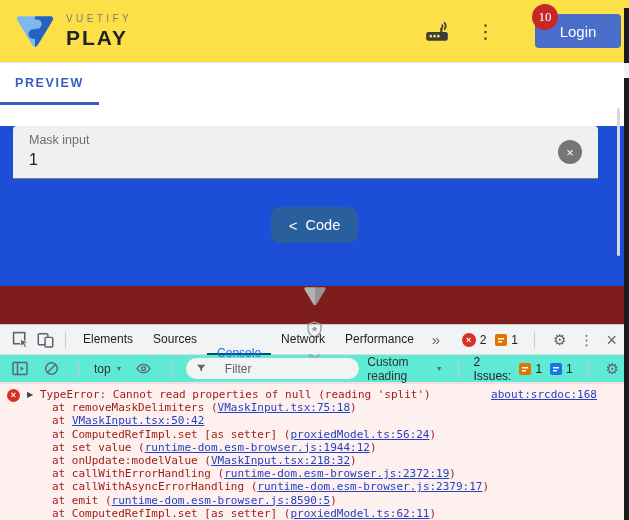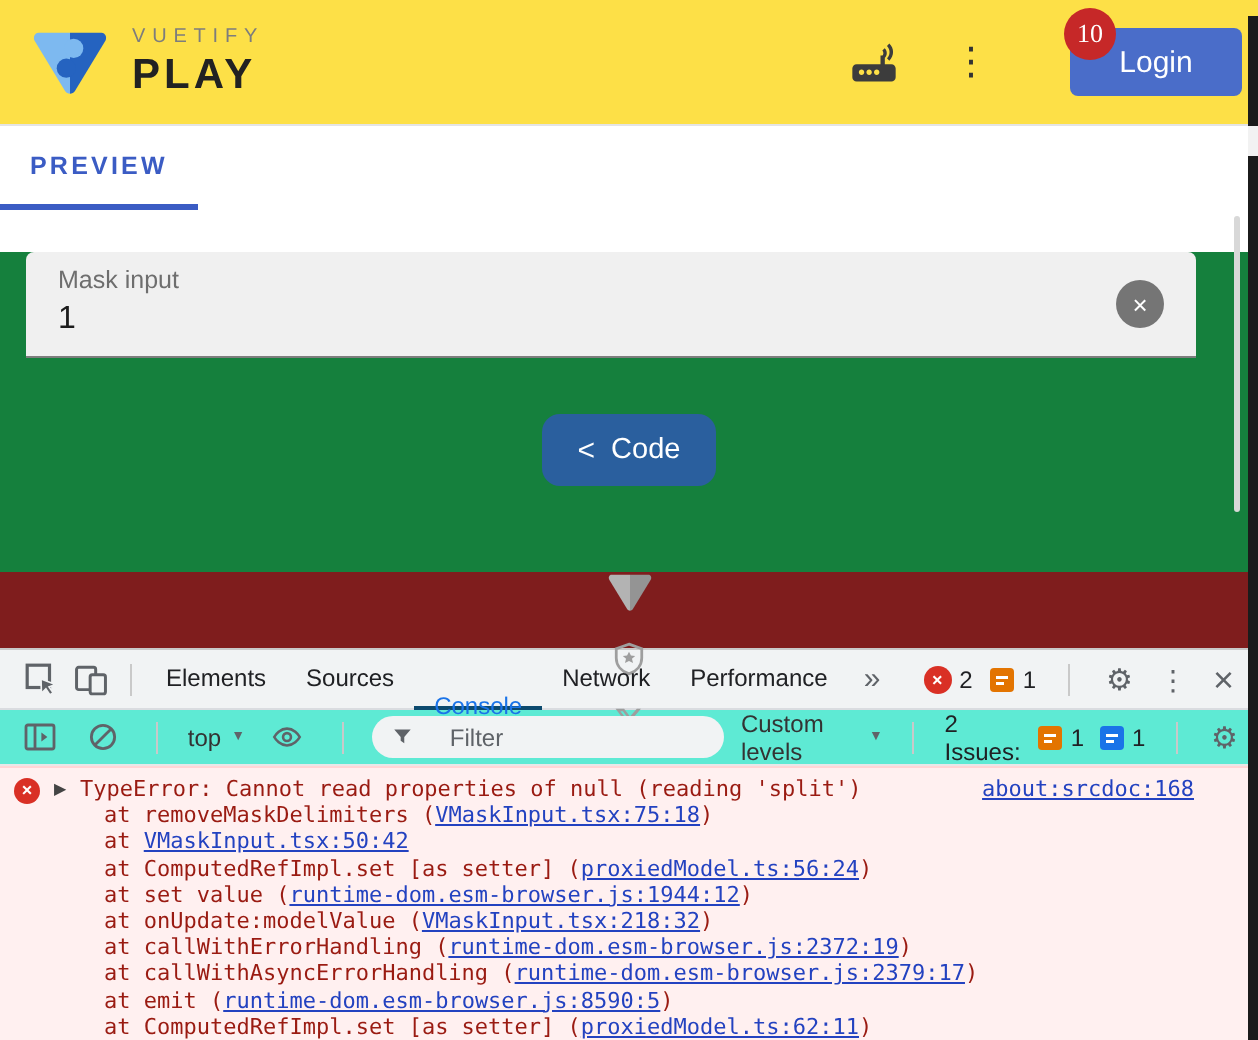--- a/index.html
+++ b/index.html
@@ -22,21 +22,21 @@
     width:86px;height:34px;cursor:pointer;font-family:inherit;}
   .notif-badge{position:absolute;top:-10px;left:-3px;width:26px;height:26px;border-radius:50%;
     background:#c62828;color:#fff;font-size:13px;display:flex;align-items:center;justify-content:center;font-family:Liberation Serif, serif;}
 
   
   .playtabs{height:42px;display:flex;box-sizing:border-box;background:#fff;}
   .tab-preview{padding:0 15px;display:flex;align-items:center;font-size:12.5px;font-weight:600;
     letter-spacing:1.6px;color:#3b5cc4;border-bottom:3px solid #3b5cc4;box-sizing:border-box;cursor:pointer;}
 
   
-  .preview{height:160px;background:#15803d;}
+  .preview{height:160px;background:#1d4ed8;}
   .mask-field{position:relative;margin:21px 0 0 13px;width:585px;height:53px;background:#f0f0f0;
     border-radius:4px 4px 0 0;border-bottom:1px solid #7d7d7d;box-sizing:border-box;padding:7px 16px;cursor:text;}
   .mask-label{font-size:12.5px;color:#6e6e6e;}
   .mask-value{font-size:16px;color:#1c1c1c;margin-top:4px;}
   .mask-clear{position:absolute;right:16px;top:14px;width:24px;height:24px;border-radius:50%;
     background:#757575;color:#fff;display:flex;align-items:center;justify-content:center;
     font-size:13px;cursor:pointer;}
   .code-btn{display:flex;align-items:center;gap:8px;margin:28px auto 0;background:#2a5f9e;color:#fff;
     border:none;border-radius:9px;height:36px;padding:0 18px;font-size:14.5px;cursor:pointer;font-family:inherit;}
   .code-chevron{font-size:15px;}
@@ -253,21 +253,21 @@
       </button>
       <span class="sep"></span>
       <span class="filter-pill">
         <svg width="13" height="13" viewBox="0 0 14 14">
             <path d="M1.5 2h11l-4.3 5v4.2l-2.4-1.7V7z" fill="#5f6368"></path>
           </svg>
         <input placeholder="Filter" style="">
       </span>
       <div class="ct-right">
         <span class="ct-select">
-          <span>Custom levels</span>
+          <span>Custom reading</span>
           <span class="caret-down">▼</span>
         </span>
         <span class="sep"></span>
         <span>2 Issues:</span>
         <span class="badge-group">
           <span class="iss-ic"></span>
           <span>1</span>
         </span>
         <span class="badge-group">
           <span class="iss-ic blue"></span>

